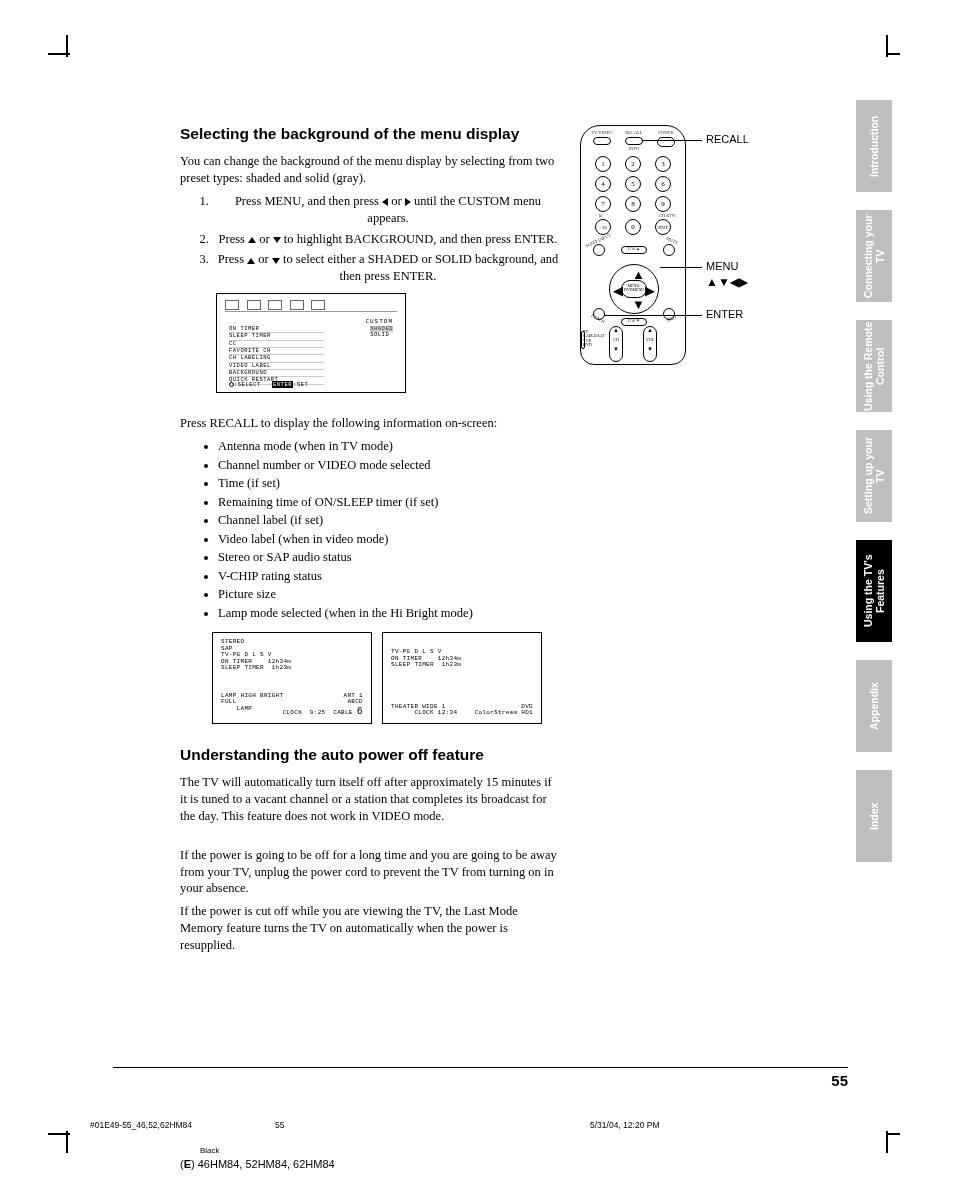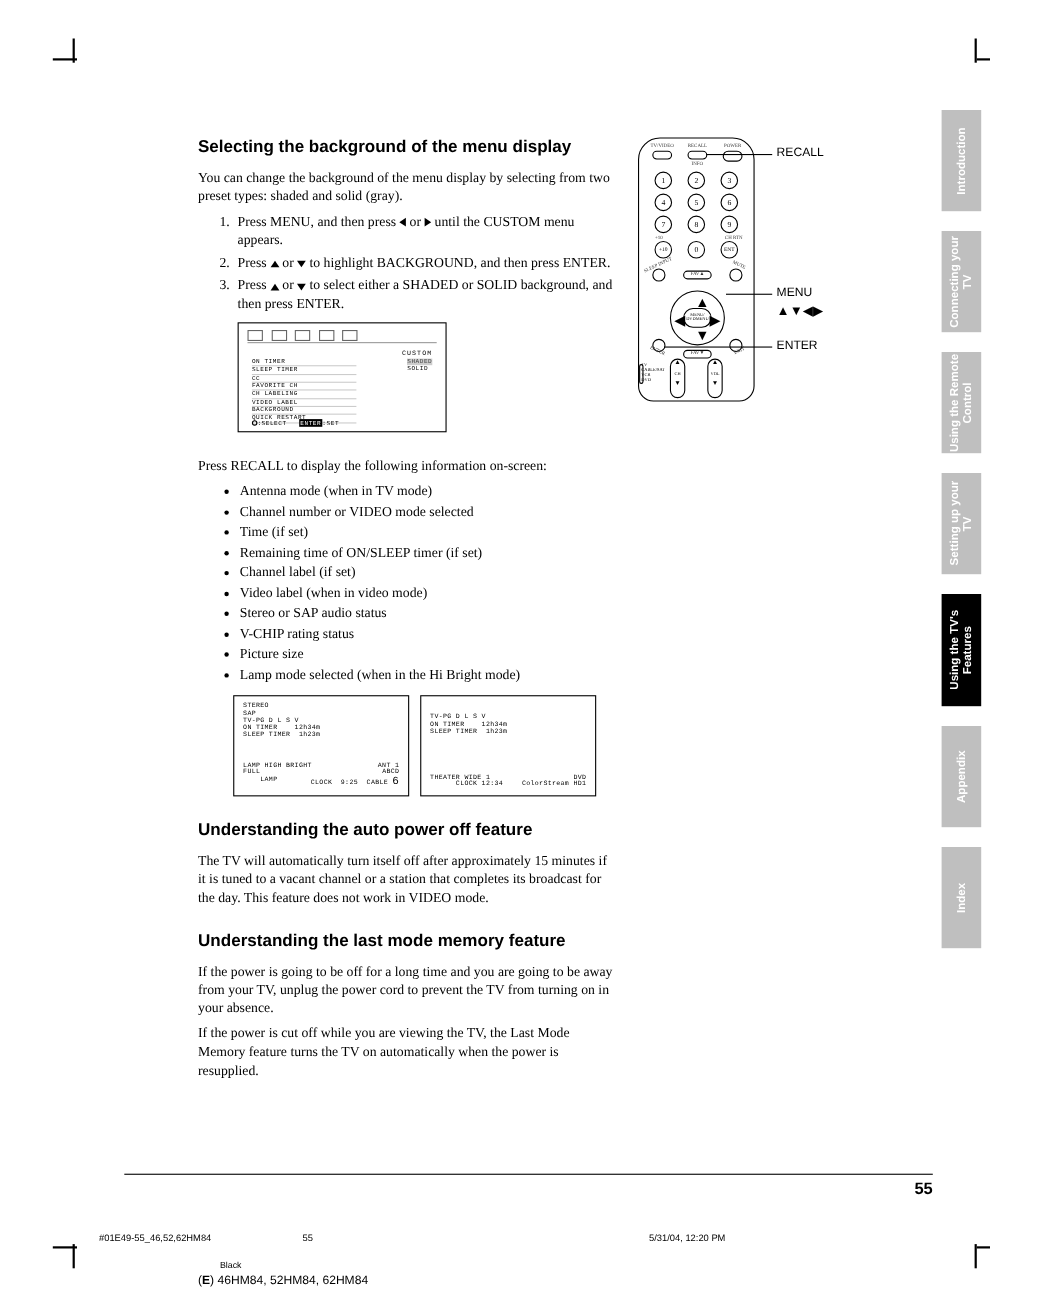--- a/index.html
+++ b/index.html
@@ -41,20 +41,21 @@
   }
   ol {
     padding-left: 32px;
     margin-bottom: 8px;
   }
   ol li {
     font-size: 12.5px;
     line-height: 1.35;
     margin-bottom: 4px;
     padding-left: 4px;
+    text-align: center;
   }
   ul {
     padding-left: 38px;
     margin-bottom: 8px;
   }
   ul li {
     font-size: 12.5px;
     line-height: 1.4;
     list-style-type: disc;
     margin-bottom: 1px;
@@ -476,21 +477,20 @@
         </div>
       </div>
     </div>
 
     <div class="section">
       <h2>Understanding the auto power off feature</h2>
       <p>The TV will automatically turn itself off after approximately 15 minutes if it is tuned to a vacant channel or a station that completes its broadcast for the day. This feature does not work in VIDEO mode.</p>
     </div>
 
     <div class="section">
-      <h2>Understanding the last mode memory feature</h2>
       <p>If the power is going to be off for a long time and you are going to be away from your TV, unplug the power cord to prevent the TV from turning on in your absence.</p>
       <p>If the power is cut off while you are viewing the TV, the Last Mode Memory feature turns the TV on automatically when the power is resupplied.</p>
     </div>
   </div>
 
   <div class="right-col">
     <div class="remote">
 
       <div class="remote-label" style="top:4px;left:6px;">TV/VIDEO</div>
       <div class="remote-label" style="top:4px;left:38px;">RECALL</div>

